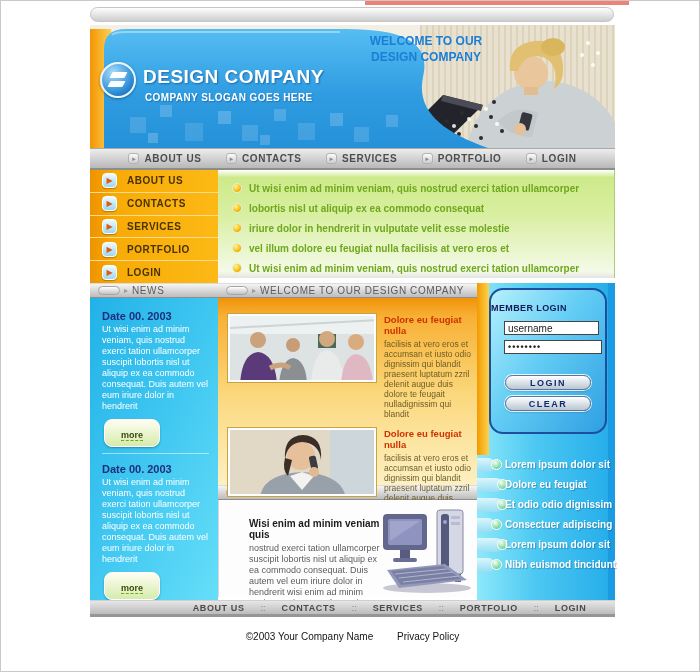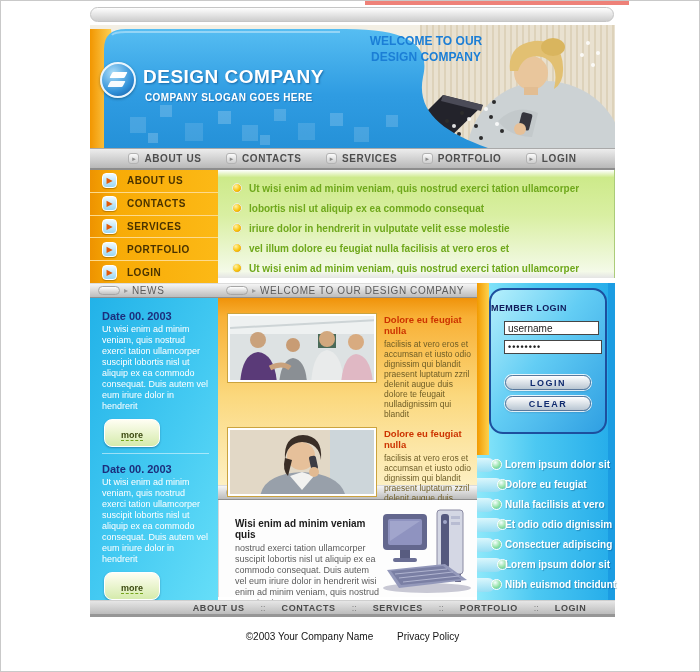--- a/index.html
+++ b/index.html
@@ -89,21 +89,21 @@
                    padding:16px 8px 0 10px; }
   .article { display:flex; gap:8px; margin-bottom:9px; }
   .article-photo { width:148px; height:68px; border:2px solid #fff; outline:1px solid #cba33e; flex:none; overflow:hidden; background:#dfe3e4; }
   .article-text { width:92px; }
   .article-title { font-size:9.5px; font-weight:bold; color:#cc3300; margin-bottom:3px; }
   .article-body { font-size:8.5px; color:#6e5d26; line-height:10px; }
 
   
   .center-white { position:absolute; left:218px; top:500px; width:262px; height:97px; background:#fdfdfd;
                   border-left:1px solid #d8d8d8; border-right:1px solid #d8d8d8;
-                  padding:18px 4px 0 16px; display:flex; }
+                  padding:18px 4px 0 30px; display:flex; }
   .updates-textwrap { width:152px; }
   .updates-heading { font-size:10px; font-weight:bold; color:#1c1c1c; margin-bottom:3px; }
   .updates-body { font-size:9px; color:#5c5c5c; line-height:11px; }
   .computer { width:94px; height:86px; margin-top:-10px; flex:none; }
 
   
   .right-col { position:absolute; left:477px; top:283px; width:138px; height:317px;
                background:linear-gradient(90deg,#8de8fa 0%,#4cc8f2 45%,#27aeea 100%);
                border-right:7px solid #1b9ce2; }
   .yellow-strip { position:absolute; left:0; top:0; width:12px; height:172px;
@@ -429,25 +429,20 @@
     <div class="rlink-row row-a">
       <span class="rlink-tab"></span>
       <span class="rlink-bullet"></span>
       <span class="rlink-label">Lorem ipsum dolor sit</span>
     </div>
     <div class="rlink-row row-b">
       <span class="rlink-tab"></span>
       <span class="rlink-bullet"></span>
       <span class="rlink-label">Dolore eu feugiat</span>
     </div>
-    <div class="rlink-row row-a">
-      <span class="rlink-tab"></span>
-      <span class="rlink-bullet"></span>
-      <span class="rlink-label">Nulla facilisis at vero</span>
-    </div>
     <div class="rlink-row row-b">
       <span class="rlink-tab"></span>
       <span class="rlink-bullet"></span>
       <span class="rlink-label">Et odio odio dignissim</span>
     </div>
     <div class="rlink-row row-a">
       <span class="rlink-tab"></span>
       <span class="rlink-bullet"></span>
       <span class="rlink-label">Consectuer adipiscing</span>
     </div>

